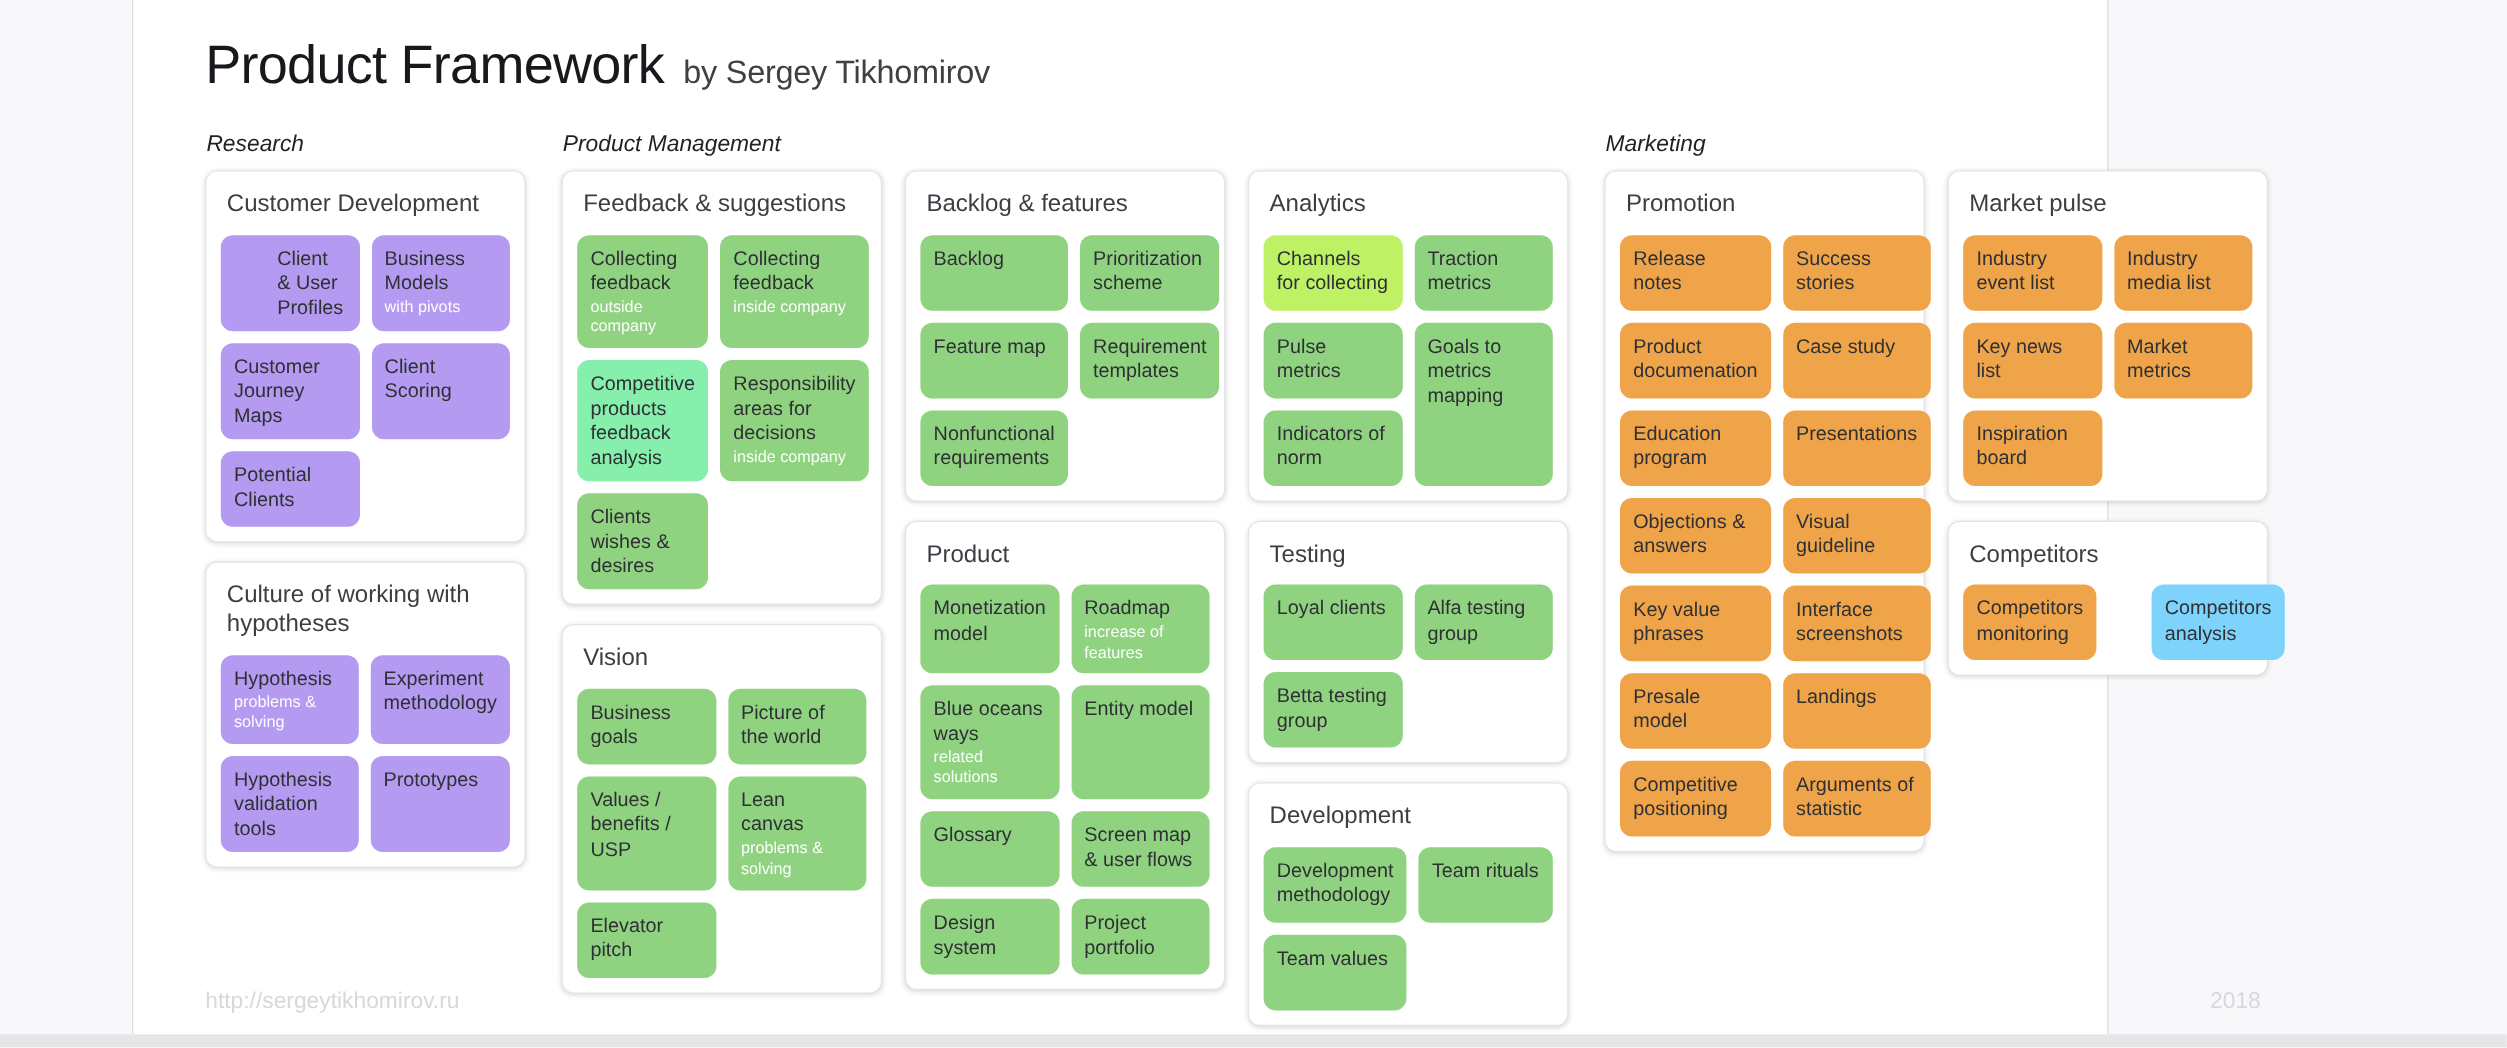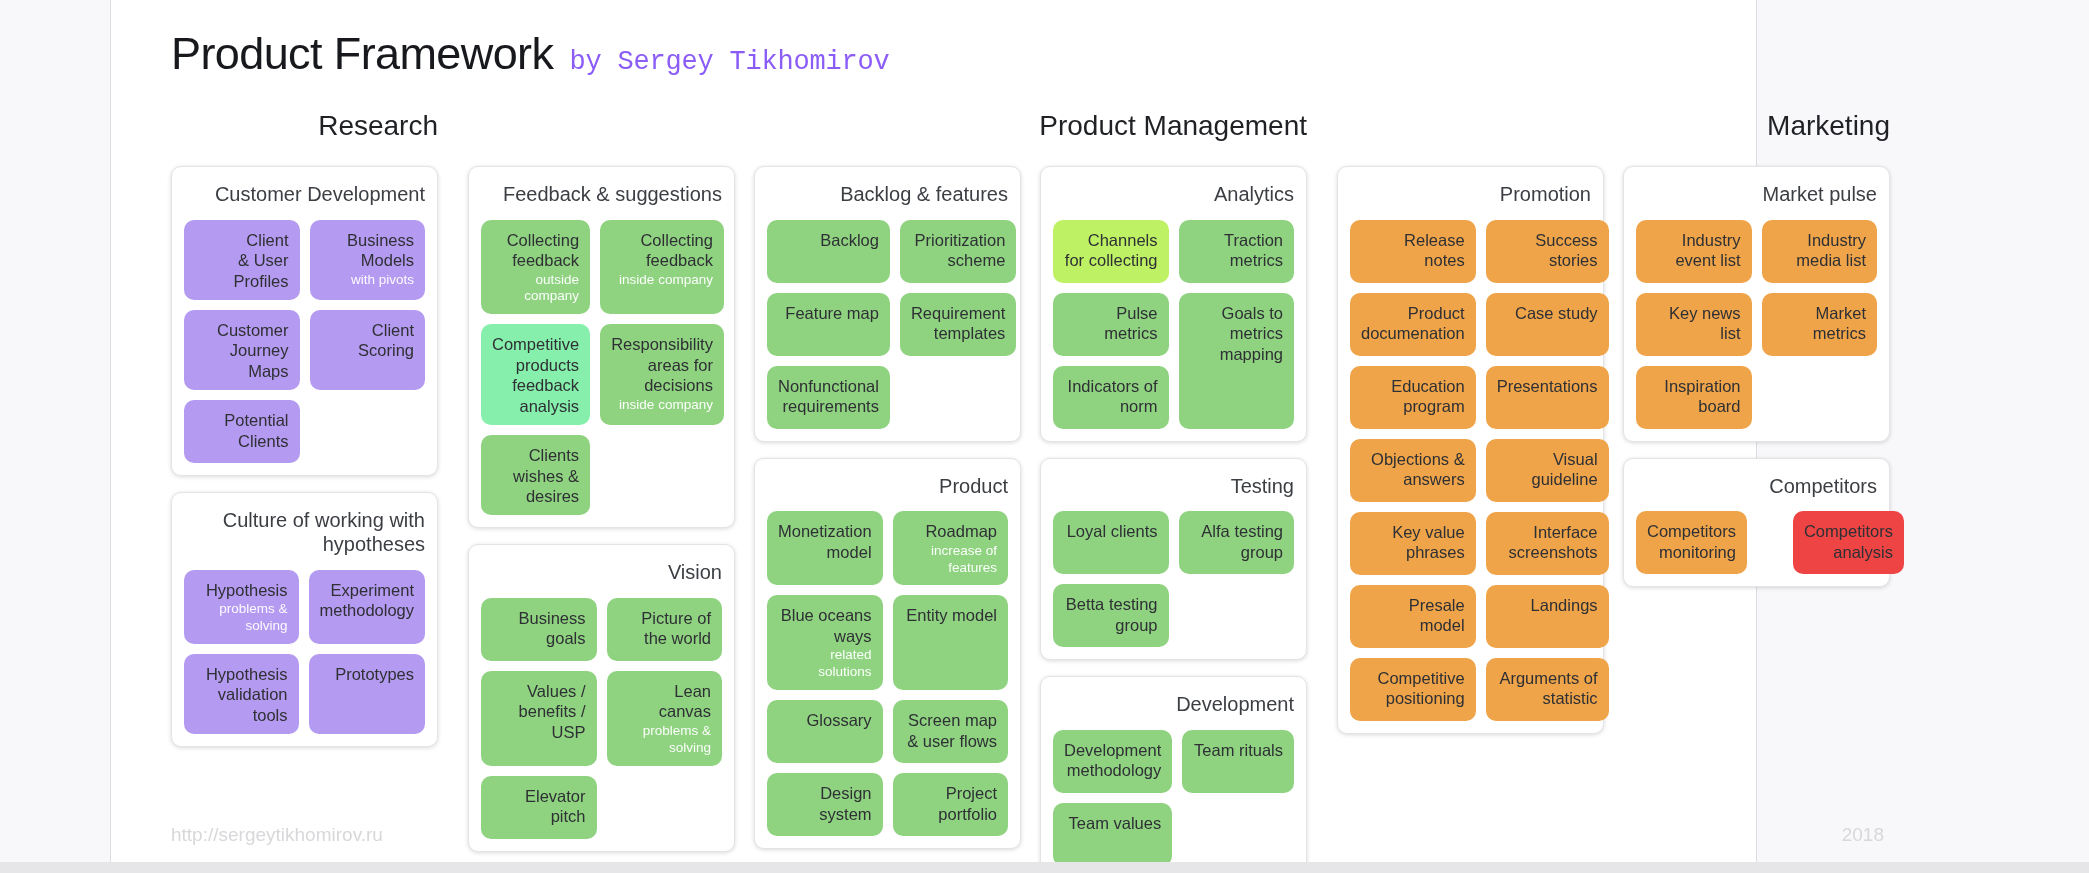--- a/index.html
+++ b/index.html
@@ -12,33 +12,32 @@
     -webkit-font-smoothing:antialiased;
   }
   .slide {
     position:absolute; left:110px; top:0;
     width:1647px; height:862px;
     background:#ffffff;
     border-left:1px solid #dddde1;
     border-right:1px solid #dddde1;
     box-sizing:border-box;
     padding:28px 0 0 60px;
-    text-align:right;
   }
   .bottom-strip {
     position:absolute; left:0; bottom:0;
     width:2089px; height:11px;
     background:#e6e6e9;
   }
   .header-row { display:flex; align-items:baseline; gap:16px; margin-bottom:30px; }
   .main-title { font-size:45px; color:#17191d; letter-spacing:-0.6px; }
-  .byline { font-size:27px; color:#8b5cf6; letter-spacing:-0.2px;font-family:Liberation Mono, monospace; }
+  .byline { font-size:27px; color:#404040; letter-spacing:-0.2px; }
 
   .board { display:flex; gap:30px; align-items:flex-start; }
-  .section-title { font-size:28px; color:#1f2125; margin:0 0 24px 1px; }
+  .section-title { font-size:19px; color:#1f2125; margin:0 0 10px 1px;font-style:italic; }
   .columns { display:flex; gap:19px; align-items:flex-start; }
   .column { display:flex; flex-direction:column; gap:16px; width:267px; }
 
   .card {
     background:#ffffff;
     border:1px solid #e4e4e7;
     border-radius:10px;
     box-shadow:0 1px 4px rgba(0,0,0,0.15);
     padding:13px 12px 12px;
     box-sizing:border-box;
@@ -344,21 +343,21 @@
                   <div class="tile-label">Inspiration board</div>
                 </div>
               </div>
             </div>
             <div class="card">
               <div class="card-title">Competitors</div>
               <div class="tiles">
                 <div class="tile" style="background: rgb(239, 164, 73);">
                   <div class="tile-label">Competitors monitoring</div>
                 </div>
-                <div class="tile" style="background: #ef4444; margin-left: 36px;">
+                <div class="tile" style="background: #7dd3fc; margin-left: 36px;">
                   <div class="tile-label">Competitors analysis</div>
                 </div>
               </div>
             </div>
           </div>
         </div>
       </div>
     </div>
 
   <div class="footer">

